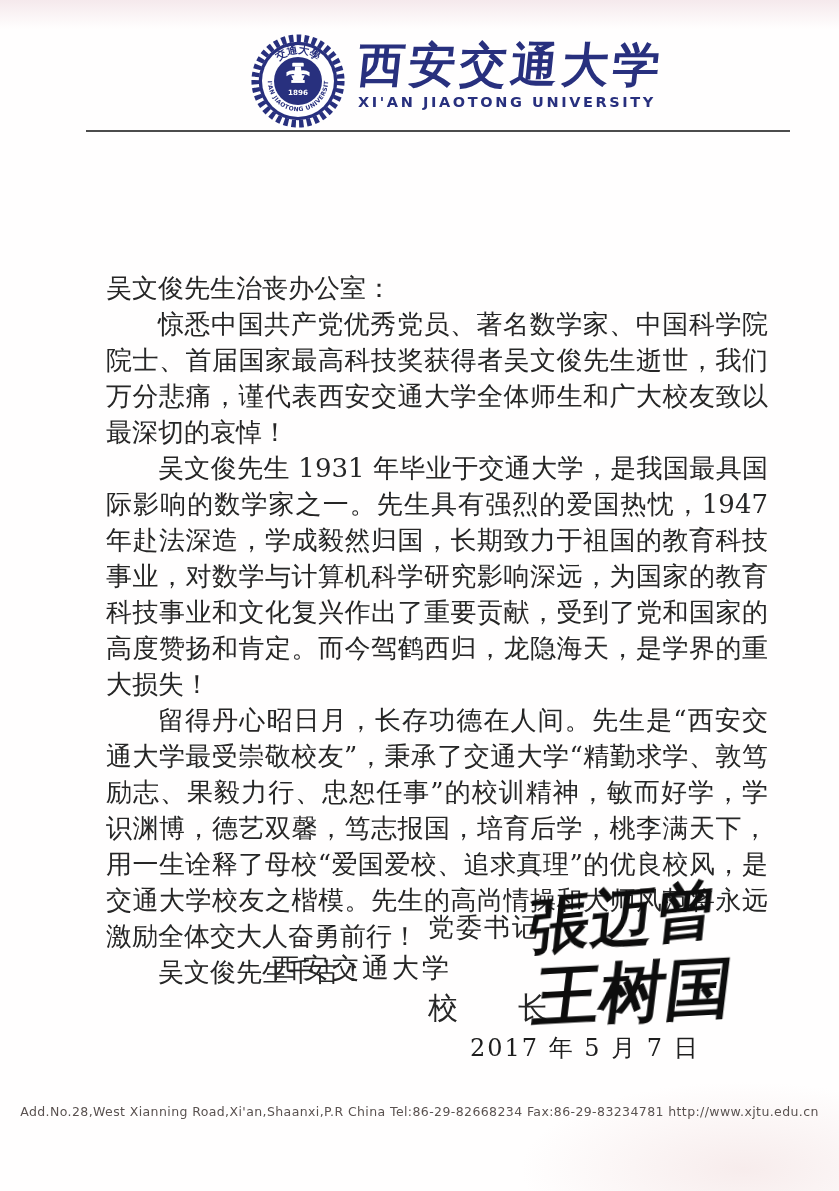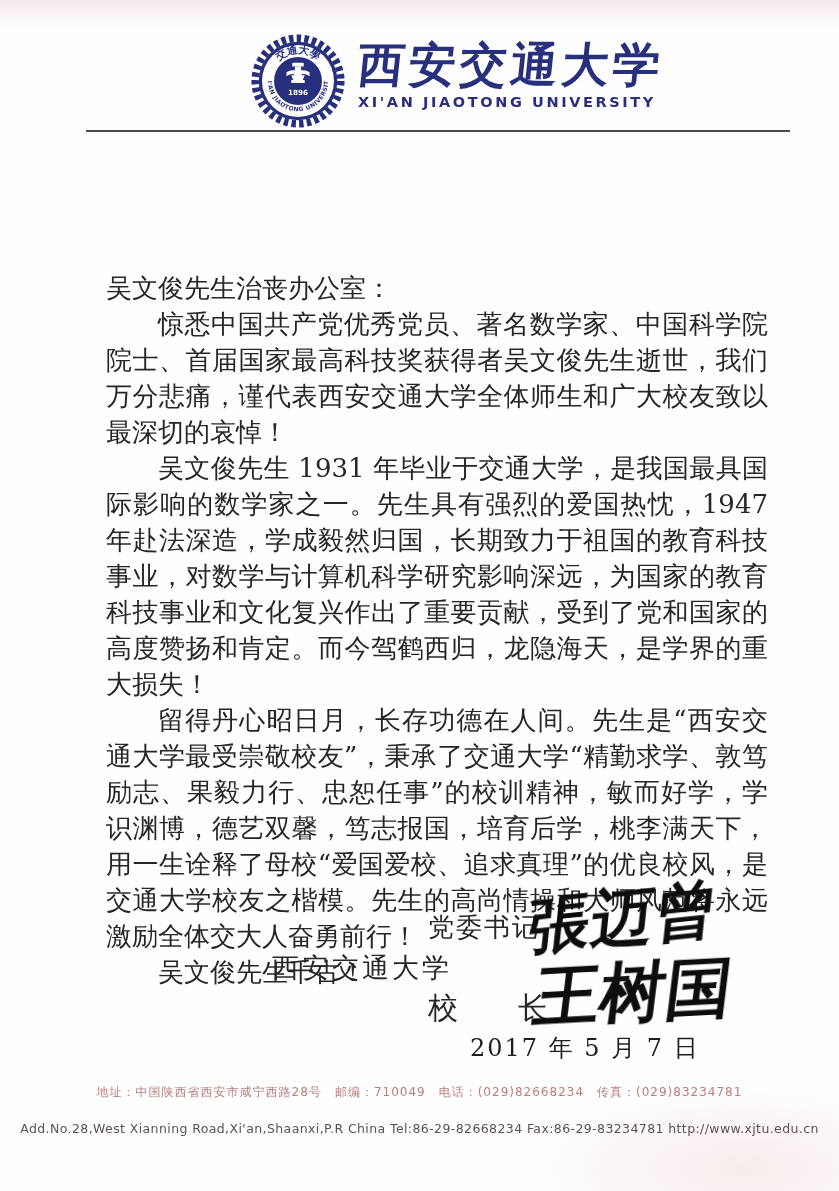--- a/index.html
+++ b/index.html
@@ -126,16 +126,15 @@
   <div class="sig-area">
     <div class="org-name">西安交通大学</div>
     <div class="role-1">党委书记</div>
     <div class="sig sig-1">張迈曾</div>
     <div class="role-2">校　　长</div>
     <div class="sig sig-2">王树国</div>
     <div class="date">2017 年 5 月 7 日</div>
   </div>
 
   <div class="footer">
-    <div class="footer-cn">地址：中国陕西省西安市咸宁西路28号　邮编：710049　电话：(029)82668234　传真：(029)83234781</div>
     <div class="footer-en">Add.No.28,West Xianning Road,Xi'an,Shaanxi,P.R China Tel:86-29-82668234 Fax:86-29-83234781 http://www.xjtu.edu.cn</div>
   </div>
 </div>
 
 </body></html>

